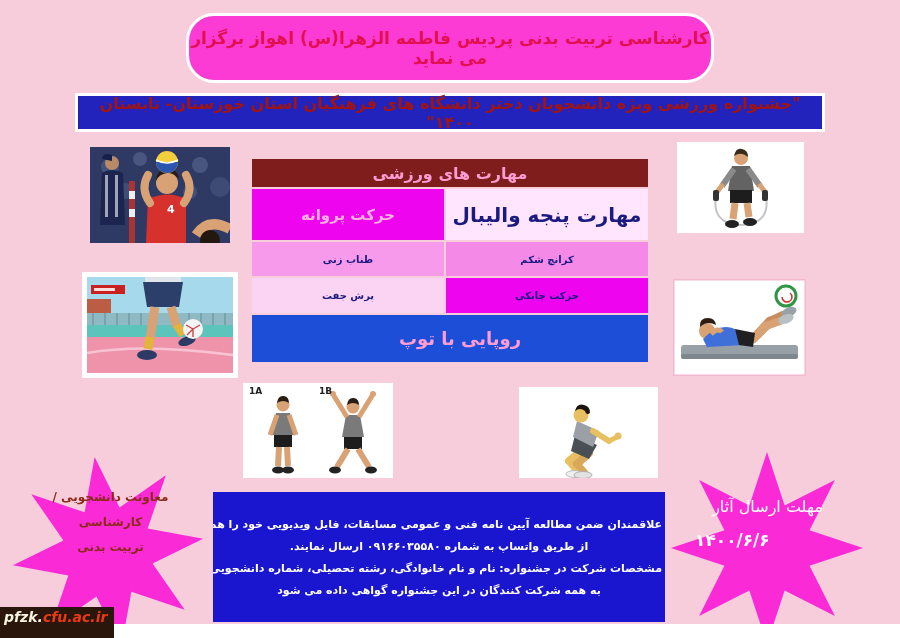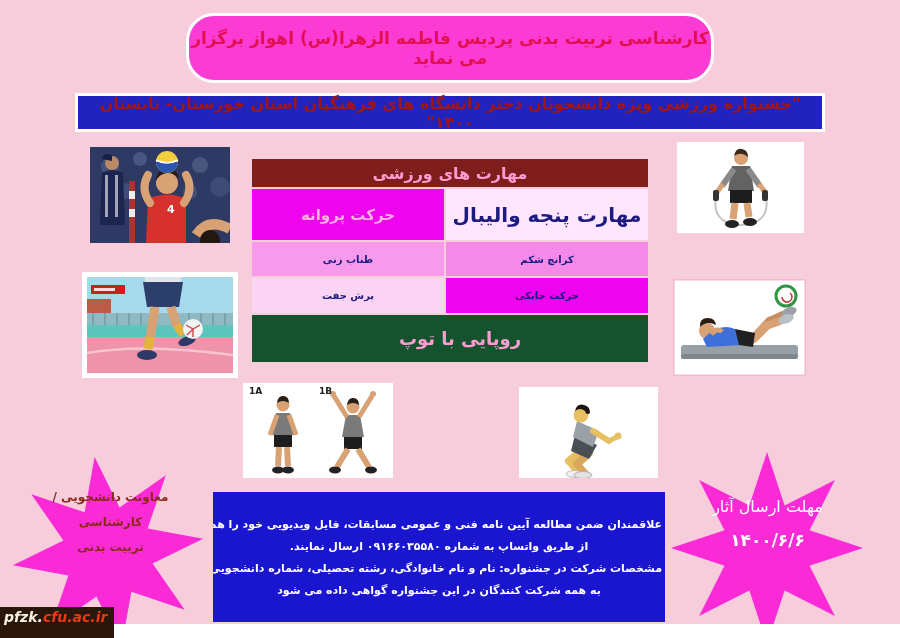--- a/index.html
+++ b/index.html
@@ -14,21 +14,21 @@
     border:3px solid #ffffff;border-radius:28px;color:#e31050;font-weight:bold;
     font-size:17px;box-sizing:border-box;}
   .subtitle-banner{left:75px;top:93px;width:750px;height:39px;background:#2222bd;
     border:3px solid #ffffff;color:#a21410;font-weight:bold;font-size:16px;
     box-sizing:border-box;}
 
   
   .skills-table{left:252px;top:159px;width:396px;display:flex;flex-direction:column;gap:2px;}
   .st-cellrow{display:flex;gap:2px;}
   .st-head{height:28px;background:#7f1d1d;color:#ff9cd2;font-weight:bold;font-size:16px;}
-  .st-foot{height:47px;background:#14532d;color:#ff9cd2;font-weight:bold;font-size:18px;padding-left:20px;}
+  .st-foot{height:47px;background:#1d4ed8;color:#ff9cd2;font-weight:bold;font-size:18px;padding-left:20px;}
   .cell{font-weight:bold;box-sizing:border-box;}
   .cl{width:202px;} .cr{flex:1;}
   .r1{height:51px;} .r2{height:34px;} .r3{height:35px;}
   .c-mag{background:#ee04ee;} .c-pale{background:#ffe6fe;} 
   .c-pink1{background:#f489e7;} .c-pink2{background:#f79aeb;} .c-pink3{background:#fbd4f4;}
   .t-navy{color:#1a1a80;} .t-pink{color:#ffb0dd;}
   .fs20{font-size:20px;} .fs15{font-size:15px;} .fs16{font-size:10px;}
 
   
   .imgbox{background:#ffffff;box-sizing:border-box;overflow:hidden;}
@@ -45,21 +45,21 @@
   
   .star-svg{width:196px;height:196px;}
   .lstar{left:10px;top:454px;transform:rotate(-8deg);}
   .rstar{left:669px;top:450px;}
   .lstar-text{left:28px;top:490px;width:165px;color:#8c2a1a;font-weight:bold;
     font-size:12px;text-align:center;}
   .lstar-text div{margin-bottom:11px;}
   .rstar-label{left:695px;top:497px;width:145px;color:#ffffff;font-weight:normal;
     font-size:16px;text-align:center;}
   .rstar-date{left:695px;top:530px;width:145px;color:#ffffff;font-weight:bold;
-    font-size:17px;text-align:center;}
+    font-size:17px;text-align:left;}
 
   
   .info-box{left:213px;top:492px;width:452px;height:130px;background:#1a16cf;
     color:#ffffff;font-weight:bold;font-size:11px;overflow:hidden;
     display:flex;flex-direction:column;justify-content:center;gap:9px;
     text-align:center;box-sizing:border-box;padding:4px 3px;}
   .info-box div{white-space:nowrap;}
 
   
   .white-strip{left:0;top:624px;width:900px;height:14px;background:#ffffff;z-index:5;}

